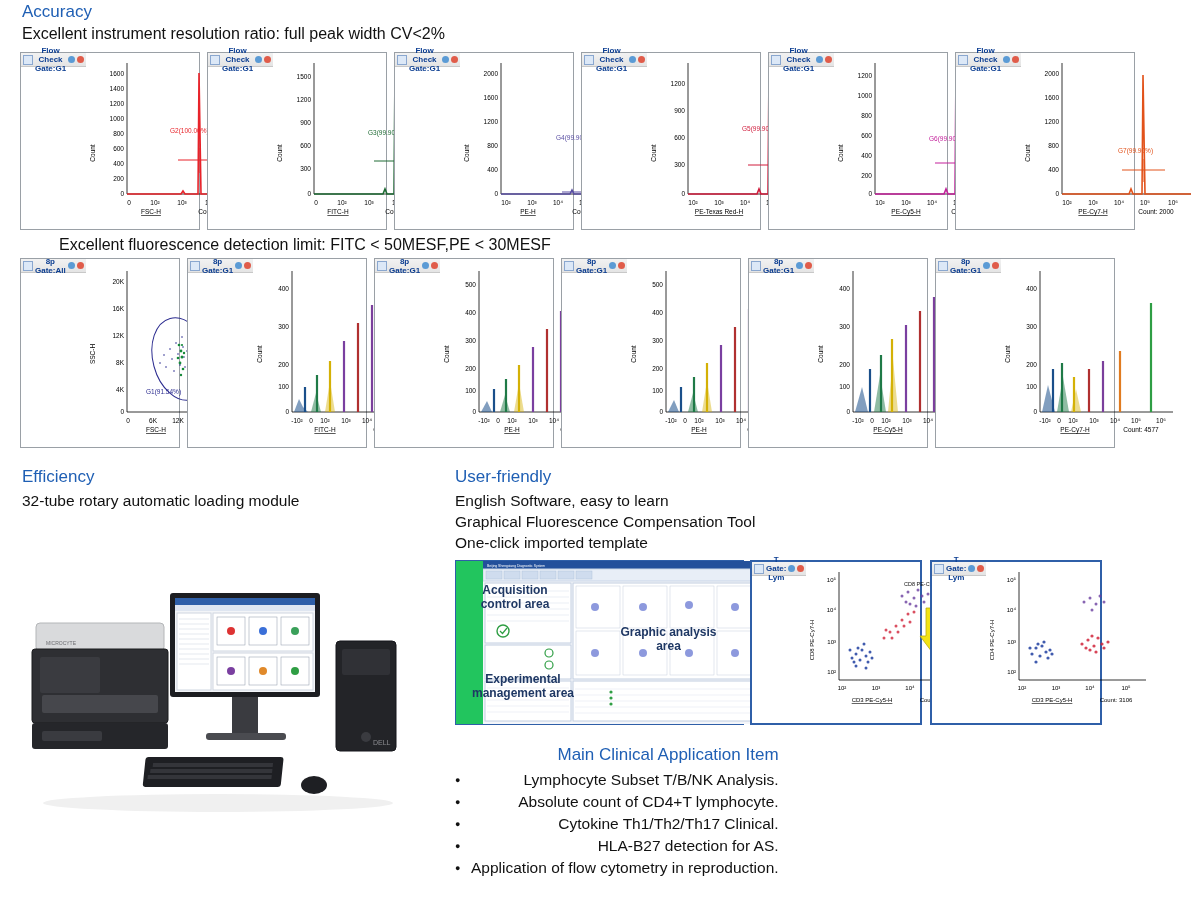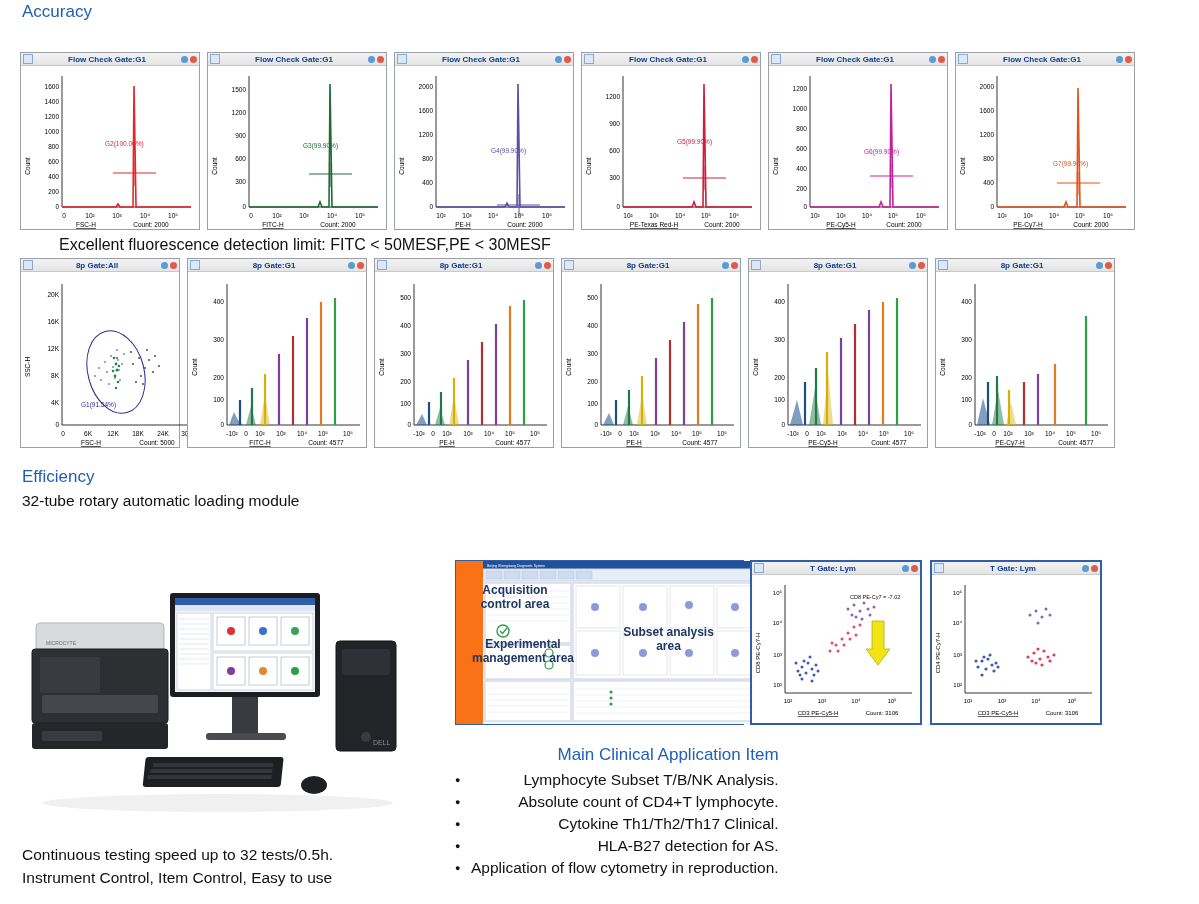--- a/index.html
+++ b/index.html
@@ -18,21 +18,21 @@
   .sub{font-size:16px;color:#111;}
   .sec-accuracy{position:absolute;left:22px;top:2px;}
   .sec-accuracy .sub{margin-top:3px;}
 
   
   .plotwin{
     border:1px solid #9aa0a6;
     background:#ffffff;
     box-sizing:border-box;
     position:relative;
-    display:flex;flex-direction:column;
+    display:flex;
   }
   .titlebar{
     height:13px;
     background:linear-gradient(#f2f2f2,#e4e4e4);
     border-bottom:1px solid #c8c8c8;
     display:flex;align-items:center;
     font-size:8px;color:#0b3d91;font-weight:bold;
     padding:0 2px;
     position:relative;
   }
@@ -62,33 +62,34 @@
   .bullets{list-style:none;margin:4px 0 8px 0;padding:0;font-size:15.5px;line-height:22px;}
   .bullets li{padding-left:16px;position:relative;}
   .bullets li:before{content:"\25CF";position:absolute;left:0;top:0;font-size:9px;line-height:22px;}
 
   .bottom-txt{position:absolute;left:22px;top:843px;font-size:15.5px;line-height:23px;}
 
   
   .photo{position:absolute;left:18px;top:545px;width:405px;height:290px;}
 
   .swwin{
-    position:absolute;border:1px solid #2f5fa8;background:#f97316;box-sizing:border-box;padding-left:27px;
+    position:absolute;border:1px solid #2f5fa8;background:#22c55e;box-sizing:border-box;padding-left:27px;
   }
   .lbl-ov{
     position:absolute;font-weight:bold;color:#1f3864;font-size:12px;text-align:center;
   }
 </style>
 </head>
 <body>
 
 <div class="page">
 
   <div class="sec-accuracy">
     <div class="hdr">Accuracy</div>
+    <div class="sub">Excellent instrument resolution ratio: full peak width CV&lt;2%</div>
   </div>
 
   <div class="strip" style="position:absolute;left:20px;top:52px;">
 
     <div class="plotwin" style="width:180px;height:178px;">
       <div class="titlebar">
         <span class="t-ico"></span>
         <span class="t-txt">Flow Check Gate:G1</span>
         <span class="t-btns">
             <i class="t-min"></i>
@@ -629,20 +630,28 @@
         </svg>
       </div>
     </div>
   </div>
 
   <div class="sec-eff">
     <div class="hdr">Efficiency</div>
     <div class="lines">32-tube rotary automatic loading module</div>
   </div>
 
+  <div class="sec-uf">
+    <div class="hdr">User-friendly</div>
+    <div class="lines">
+      <div>English Software, easy to learn</div>
+      <div>Graphical Fluorescence Compensation Tool</div>
+      <div>One-click imported template</div>
+    </div>
+  </div>
 
   <div class="photo">
     <svg width="405" height="290" viewBox="0 0 405 290">
 
       <rect x="18" y="78" width="128" height="28" rx="4" fill="#d9dadc" stroke="#b4b6b8"></rect>
       <rect x="14" y="104" width="136" height="74" rx="3" fill="#2e2f33" stroke="#1b1c1f"></rect>
       <rect x="22" y="112" width="60" height="36" rx="2" fill="#3a3b40"></rect>
       <rect x="24" y="150" width="116" height="18" rx="2" fill="#46474c"></rect>
       <rect x="14" y="178" width="136" height="26" rx="3" fill="#25262a"></rect>
       <rect x="24" y="186" width="60" height="10" rx="2" fill="#3a3b40"></rect>
@@ -775,24 +784,24 @@
         <circle cx="128" cy="131" r="1.6"></circle>
           <circle cx="128" cy="137" r="1.6"></circle>
           <circle cx="128" cy="143" r="1.6"></circle>
       </g>
     </svg>
     <div class="lbl-ov" style="left:4px;top:22px;width:110px;">
       <span>Acquisition</span><br>
       <span>control area</span>
     </div>
     <div class="lbl-ov" style="left:150px;top:64px;width:125px;">
-      <span>Subset analysis</span><br>
+      <span>Graphic analysis</span><br>
       <span>area</span>
     </div>
-    <div class="lbl-ov" style="left:2px;top:76px;width:130px;">
+    <div class="lbl-ov" style="left:2px;top:111px;width:130px;">
       <span>Experimental</span><br>
       <span>management area</span>
     </div>
   </div>
 
   <div class="plotwin" style="position:absolute;left:750px;top:560px;width:172px;height:165px;border:2px solid #2f5fa8;">
     <div class="titlebar">
       <span class="t-ico"></span>
       <span class="t-txt">T Gate: Lym</span>
       <span class="t-btns">
@@ -935,18 +944,14 @@
     <div class="hdr">Main Clinical Application Item</div>
     <ul class="bullets">
       <li>Lymphocyte Subset T/B/NK Analysis.</li>
       <li>Absolute count of CD4+T lymphocyte.</li>
       <li>Cytokine Th1/Th2/Th17 Clinical.</li>
       <li>HLA-B27 detection for AS.</li>
       <li>Application of flow cytometry in reproduction.</li>
     </ul>
   </div>
 
-  <div class="bottom-txt">
-    <div>Continuous testing speed up to 32 tests/0.5h.</div>
-    <div>Instrument Control, Item Control, Easy to use</div>
-  </div>
 
 </div>
 
 </body></html>

